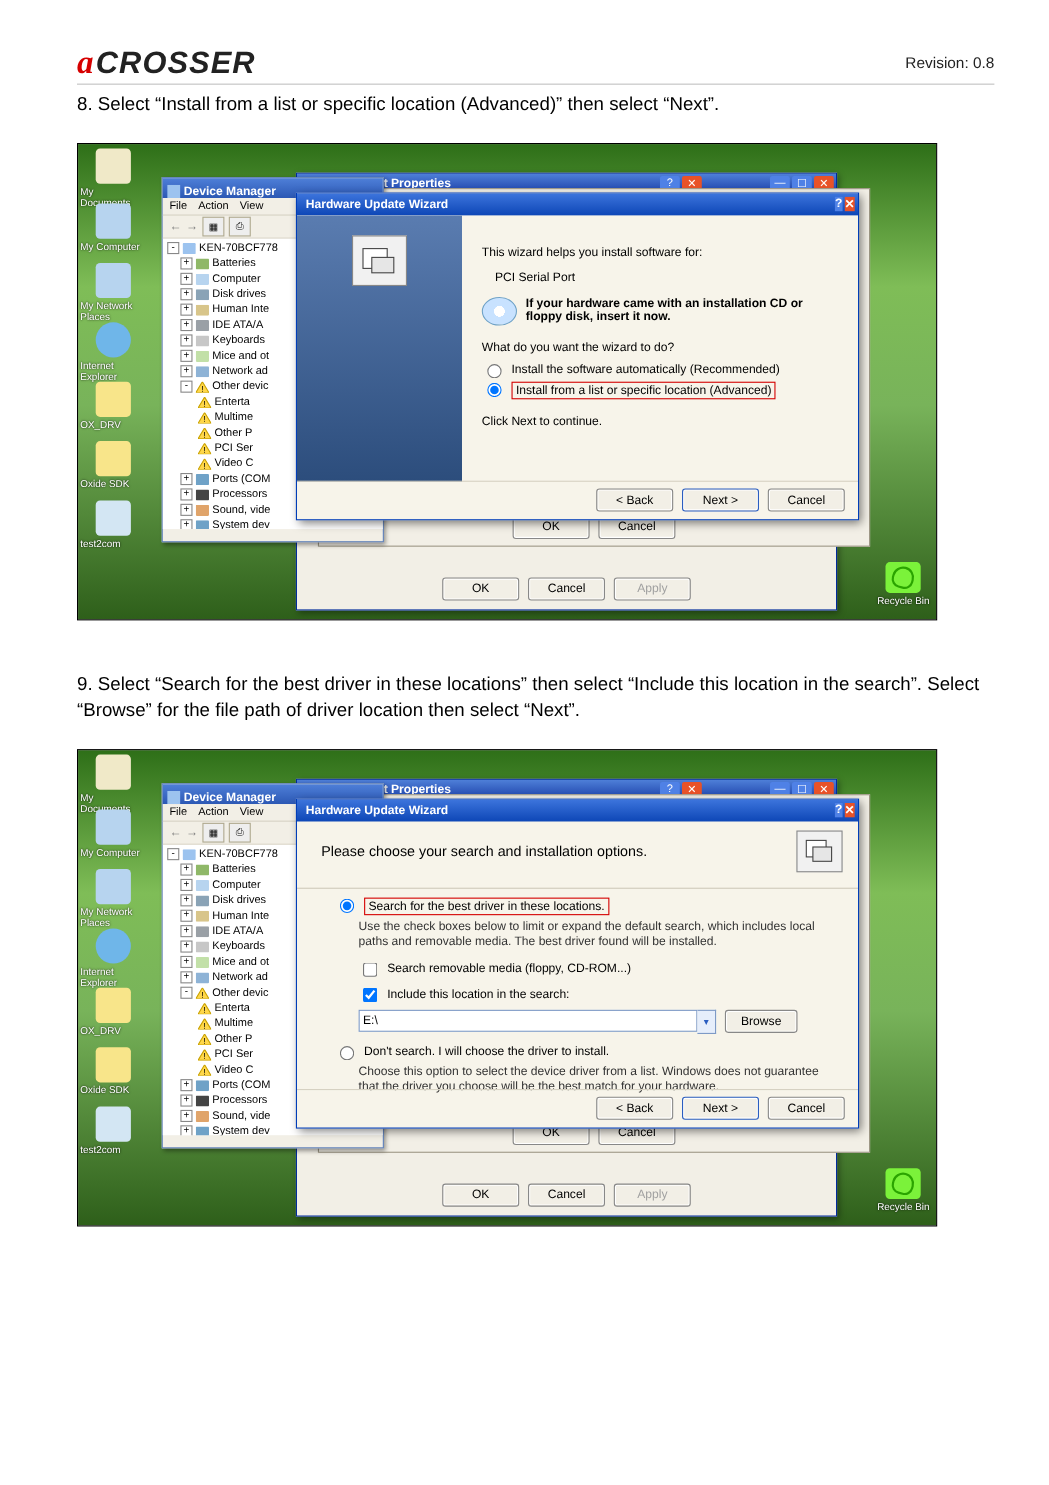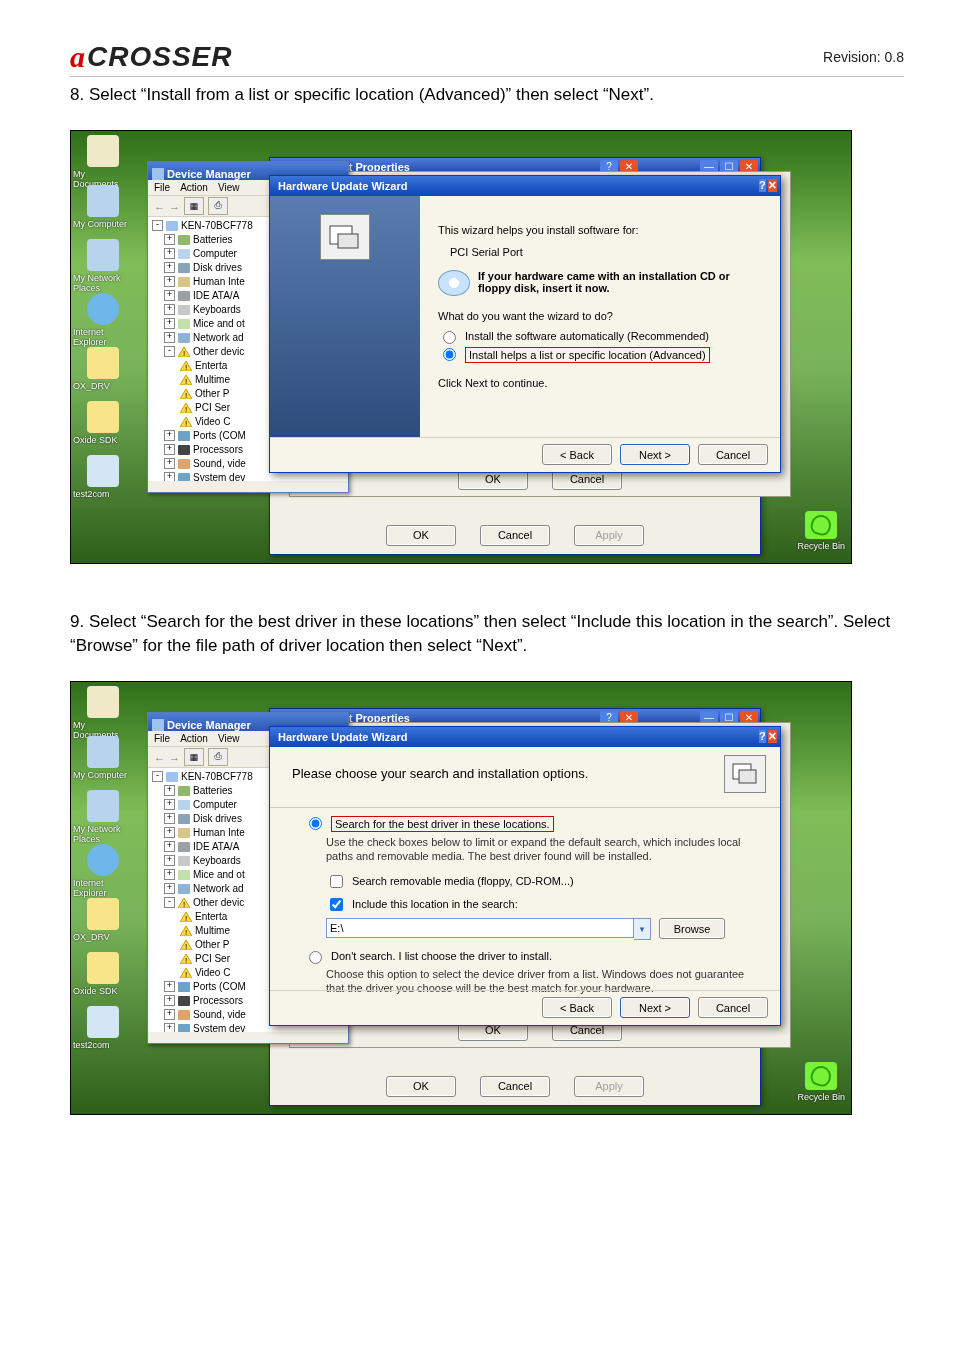--- a/index.html
+++ b/index.html
@@ -33,21 +33,21 @@
   .tree svg{margin-right:3px;flex:0 0 auto}
   
   .propwin{position:absolute;left:198px;top:26px;width:490px;height:396px;background:#f2efe6;border:1px solid #002b9c;box-shadow:2px 2px 6px rgba(0,0,0,.4)}
   .propwin .tbar{height:18px;background:linear-gradient(#4e7fd8,#1a3ea7);display:flex;justify-content:space-between;align-items:center;padding:0 2px 0 6px}
   .propwin .tbar .ttxt{font-size:11px;color:#fff;font-weight:bold}
   .propwin .tbar .tbtns{display:flex;gap:2px}
   .propwin .tbar .tb{width:18px;height:14px;border-radius:2px;display:flex;align-items:center;justify-content:center;font-size:10px}
   .tb.help{background:#4f81e6;color:#fff}
   .tb.close{background:#e85228;color:#fff}
   .tb.min{background:#4f81e6;color:#fff}
-  .propwin .btns,.modal .btns,.dlg .btns{position:absolute;bottom:8px;width:100%;display:flex;justify-content:center;gap:24px}
+  .propwin .btns,.modal .btns,.dlg .btns{position:absolute;bottom:8px;width:100%;display:flex;justify-content:center;gap:8px}
   button.winbtn{font-family:Tahoma,Arial;font-size:11px;height:21px;min-width:70px;background:#f2efe6;border:1px solid #888;border-radius:3px;box-shadow:inset 0 0 0 1px #fff;cursor:pointer}
   button.winbtn[disabled]{color:#a0a0a0}
   
   .dlg{position:absolute;left:210px;top:40px;width:510px;height:328px;background:#f2efe6;border:1px solid #9d9785}
   .dlg .btns{bottom:6px;justify-content:center}
   
   .modal{position:absolute;left:198px;top:44px;width:510px;height:296px;background:#f7f4ea;border:1px solid #003db8;box-shadow:3px 3px 8px rgba(0,0,0,.5)}
   .modal .mtitle{height:20px;background:linear-gradient(#3c74dc,#0d46b6);color:#fff;font-size:11px;font-weight:bold;display:flex;align-items:center;justify-content:space-between;padding:0 3px 0 8px}
   .modal .mtitle .tbtns{display:flex;gap:2px}
   .modal .mbody{position:absolute;top:20px;left:0;right:0;bottom:34px;background:#f7f4ea}
@@ -224,21 +224,21 @@
               <div class="disc"></div>
               <div style="font-weight:bold">If your hardware came with an installation CD or floppy disk, insert it now.</div>
             </div>
         <div style="margin-top:14px">What do you want the wizard to do?</div>
         <div class="radio" style="margin-top:8px">
               <input type="radio" style="">
               <span>Install the software automatically (Recommended)</span>
             </div>
         <div class="radio">
               <input type="radio" checked="" style="">
-              <span class="boxed">Install helps a list or specific location (Advanced)</span>
+              <span class="boxed">Install from a list or specific location (Advanced)</span>
             </div>
         <div style="margin-top:14px">Click Next to continue.</div>
       </div>
     </div>
     <div class="mfoot">
       <button class="winbtn">&lt; Back</button>
       <button class="winbtn" style="border:1px solid #2a5dc0">Next &gt;</button>
       <button class="winbtn">Cancel</button>
     </div>
   </div>
@@ -401,21 +401,21 @@
             </div>
         <div class="pathrow">
           <div style="display:flex">
                 <input type="text" value="E:\" style="">
                 <div class="dd">▾</div>
               </div>
           <button class="winbtn" style="min-width:66px">Browse</button>
         </div>
         <div class="radio" style="margin-top:10px">
               <input type="radio" style="">
-              <span>Don't search. I list choose the driver to install.</span>
+              <span>Don't search. I will choose the driver to install.</span>
             </div>
         <div class="subtxt">Choose this option to select the device driver from a list.  Windows does not guarantee that the driver you choose will be the best match for your hardware.</div>
       </div>
     </div>
     <div class="mfoot">
       <button class="winbtn">&lt; Back</button>
       <button class="winbtn" style="border:1px solid #2a5dc0">Next &gt;</button>
       <button class="winbtn">Cancel</button>
     </div>
   </div>

